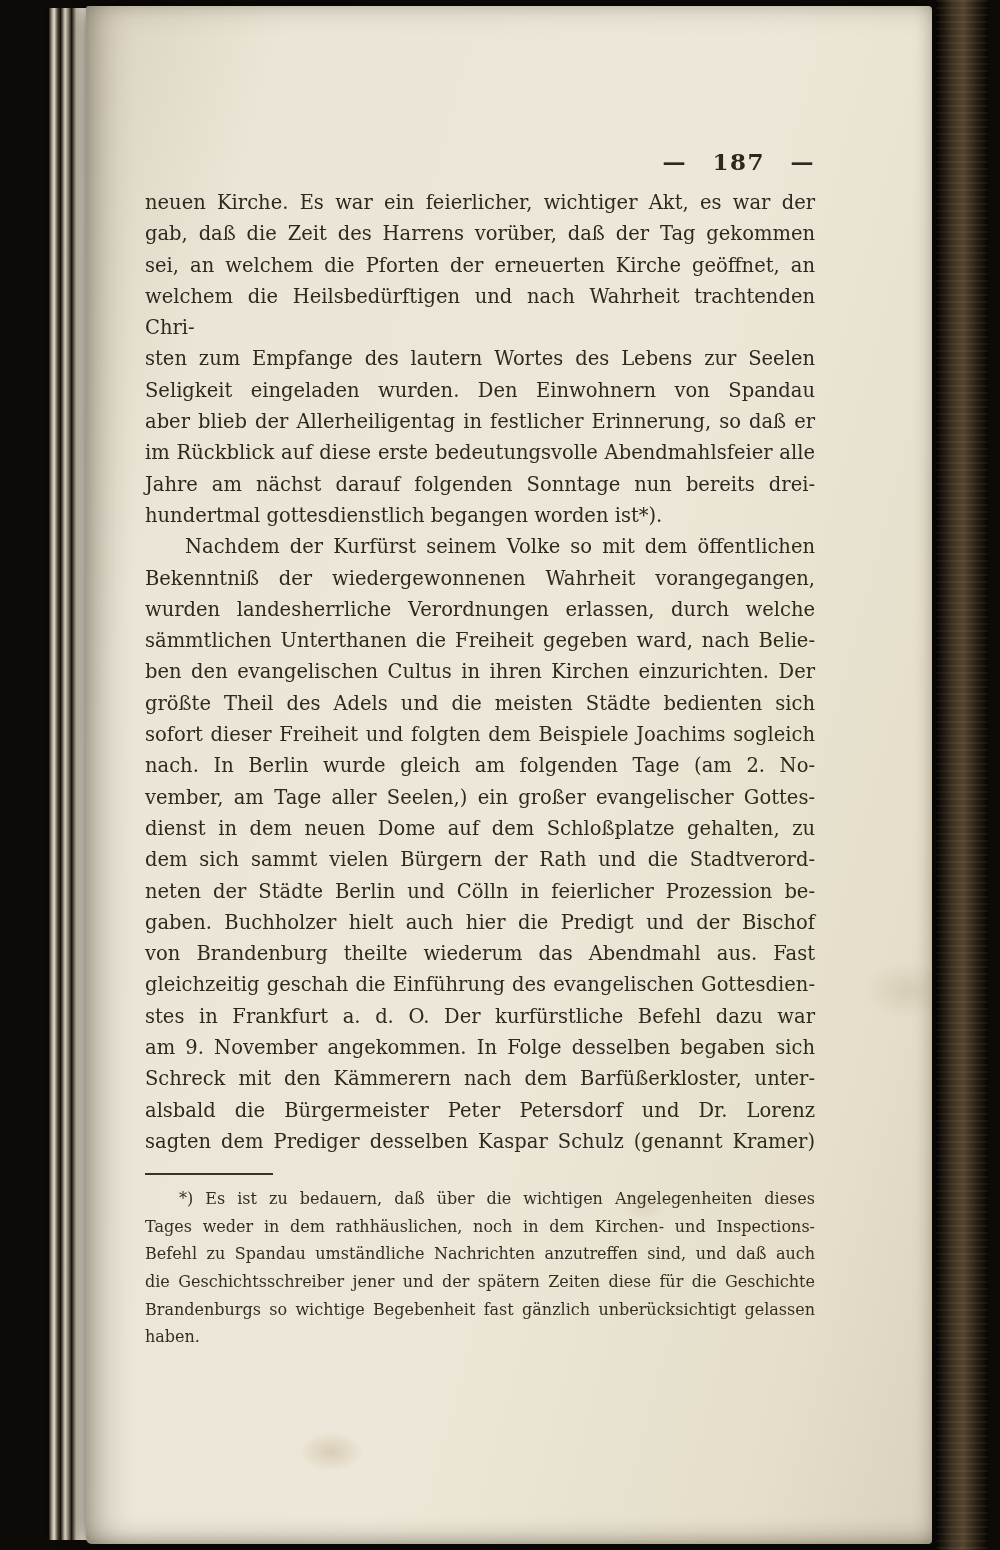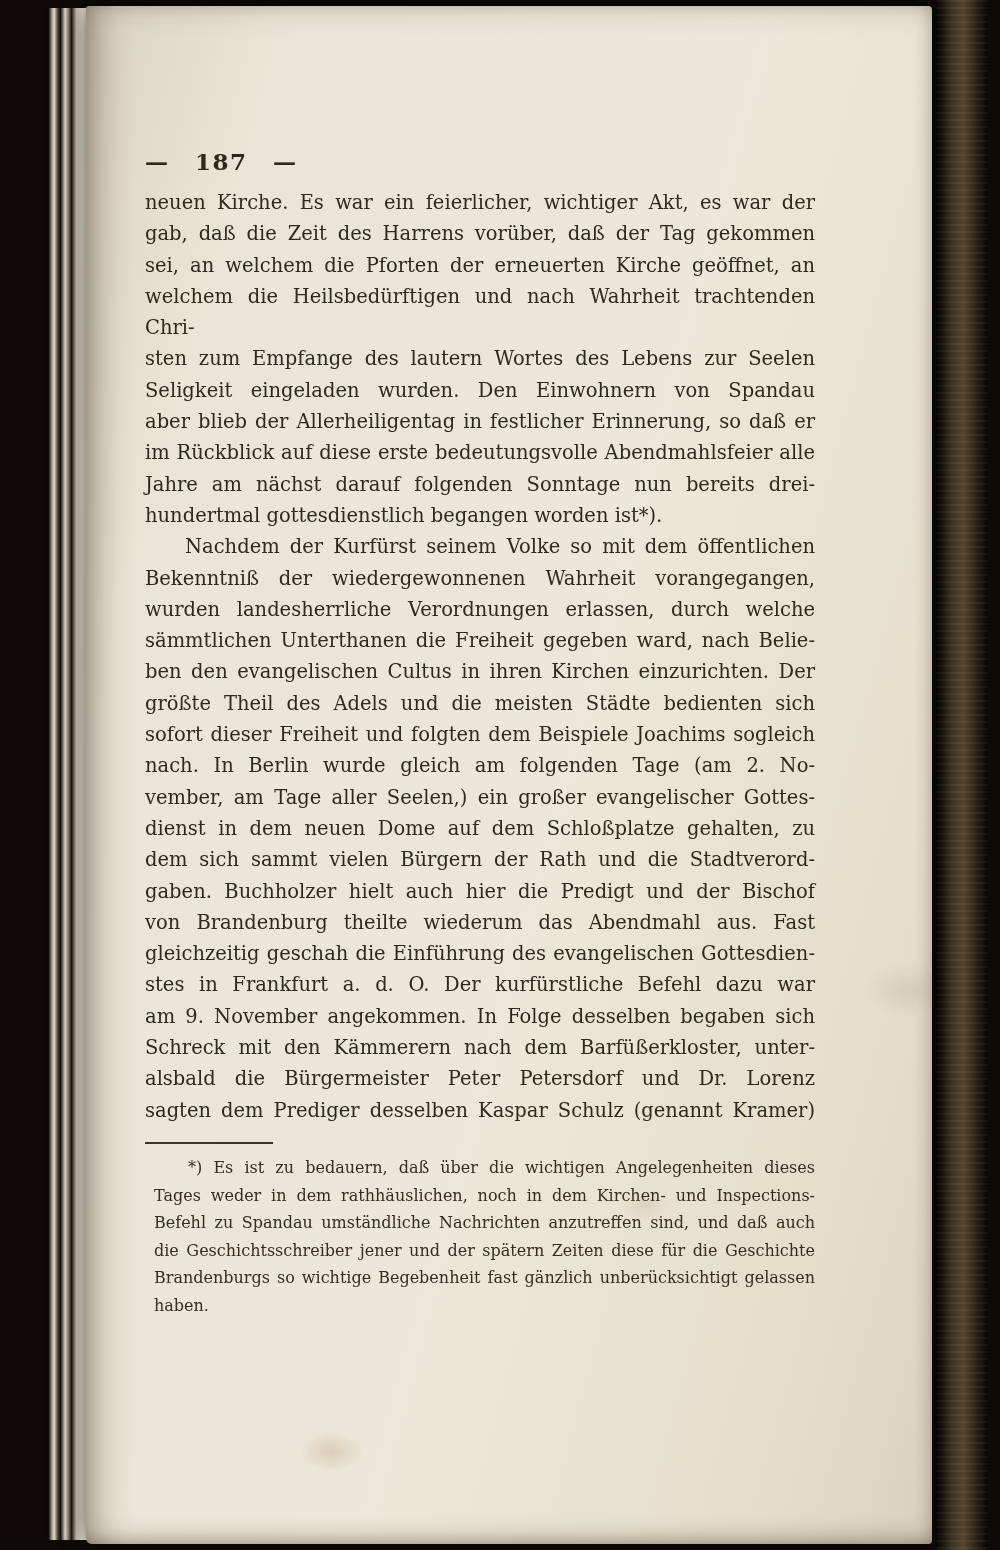--- a/index.html
+++ b/index.html
@@ -41,21 +41,21 @@
       inset -6px 0 20px -8px rgba(60,45,25,0.30),
       inset 0 -10px 24px -12px rgba(60,45,25,0.35),
       0 0 24px rgba(0,0,0,0.65);
     border-radius:3px 4px 4px 6px;
   }
   .content {
     position:absolute; left:59px; top:142px; width:670px;
     color:#332b1f;
   }
   .pagenum {
-    text-align:left;
+    text-align:right;
     font-size:23px; font-weight:bold;
     letter-spacing:1.5px; word-spacing:16px;
     color:#2e271c;
   }
   .bodytext { margin-top:12px; }
   .line {
     font-size:19.5px; line-height:31.3px;
     text-align:justify; text-align-last:justify;
     white-space:normal;
     color:#2f281c;
@@ -65,21 +65,20 @@
   .fnrule {
     width:128px; height:0;
     border-top:2px solid #3a3226;
     margin:16px 0 10px 0;
   }
   .footnote { }
   .fn-line {
     font-size:16px; line-height:27.6px;
     text-align:justify; text-align-last:justify;
     color:#352d20;
-    margin-left:9px;
   }
   .fn-line.indent { text-indent:34px; }
   .fn-line.last { text-align-last:left; }
 </style>
 </head>
 <body>
 
 <div class="edge-left"></div>
 <div class="fore-edge"></div>
 
@@ -103,20 +102,21 @@
         <div class="line">Bekenntniß der wiedergewonnenen Wahrheit vorangegangen,</div>
         <div class="line">wurden landesherrliche Verordnungen erlassen, durch welche</div>
         <div class="line">sämmtlichen Unterthanen die Freiheit gegeben ward, nach Belie-</div>
         <div class="line">ben den evangelischen Cultus in ihren Kirchen einzurichten. Der</div>
         <div class="line">größte Theil des Adels und die meisten Städte bedienten sich</div>
         <div class="line">sofort dieser Freiheit und folgten dem Beispiele Joachims sogleich</div>
         <div class="line">nach. In Berlin wurde gleich am folgenden Tage (am 2. No-</div>
         <div class="line">vember, am Tage aller Seelen,) ein großer evangelischer Gottes-</div>
         <div class="line">dienst in dem neuen Dome auf dem Schloßplatze gehalten, zu</div>
         <div class="line">dem sich sammt vielen Bürgern der Rath und die Stadtverord-</div>
+        <div class="line">neten der Städte Berlin und Cölln in feierlicher Prozession be-</div>
         <div class="line">gaben. Buchholzer hielt auch hier die Predigt und der Bischof</div>
         <div class="line">von Brandenburg theilte wiederum das Abendmahl aus. Fast</div>
         <div class="line">gleichzeitig geschah die Einführung des evangelischen Gottesdien-</div>
         <div class="line">stes in Frankfurt a. d. O. Der kurfürstliche Befehl dazu war</div>
         <div class="line">am 9. November angekommen. In Folge desselben begaben sich</div>
         <div class="line">Schreck mit den Kämmerern nach dem Barfüßerkloster, unter-</div>
         <div class="line">alsbald die Bürgermeister Peter Petersdorf und Dr. Lorenz</div>
         <div class="line">sagten dem Prediger desselben Kaspar Schulz (genannt Kramer)</div>
       </div>
 

